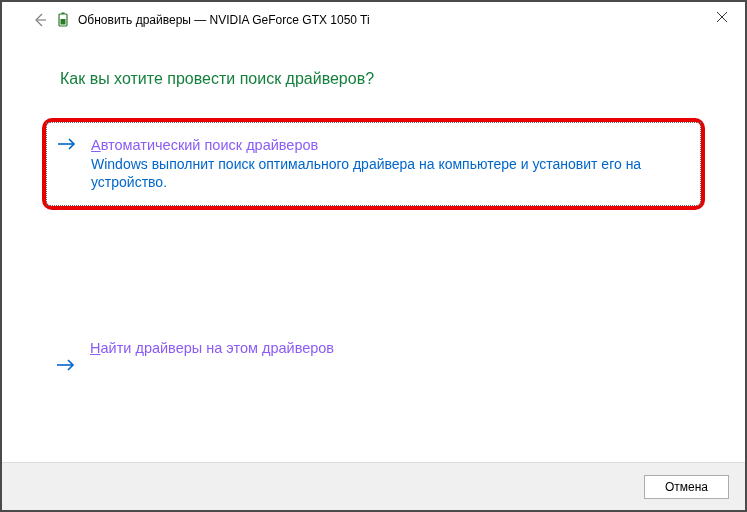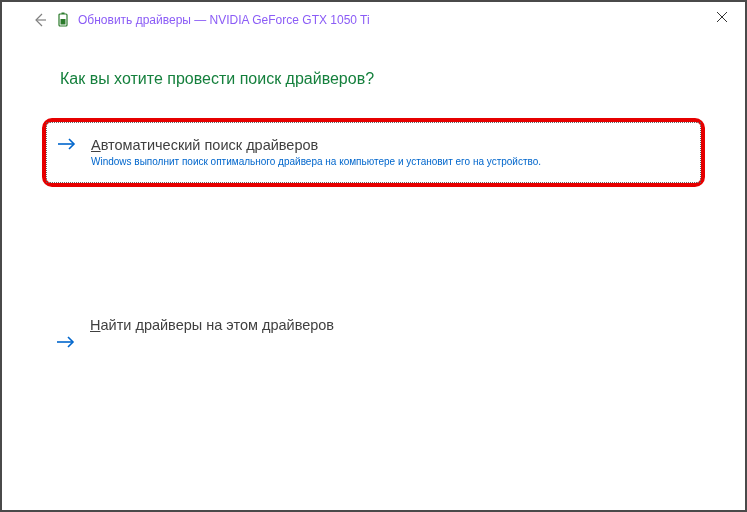--- a/index.html
+++ b/index.html
@@ -39,21 +39,21 @@
     }
     .battery-icon {
       width: 14px;
       height: 14px;
       margin-right: 6px;
       display: flex;
       align-items: center;
     }
     .title-text {
       font-size: 12px;
-      color: #8b5cf6;
+      color: #000000;
     }
     .close-btn {
       position: absolute;
       right: 0;
       top: 0;
       width: 46px;
       height: 30px;
       display: flex;
       align-items: center;
       justify-content: center;
@@ -83,31 +83,31 @@
       position: absolute;
       left: 14px;
       top: 17px;
       color: #0066cc;
     }
     .option-highlighted-inner .option-arrow {
       left: 10px;
       top: 13px;
     }
     .option-title {
-      color: #404040;
+      color: #8b5cf6;
       font-size: 14.5px;
       font-weight: 400;
       margin-bottom: 2px;
     }
     .option-title .underline-first {
       text-decoration: underline;
     }
     .option-desc {
       color: #0066cc;
-      font-size: 10px;
+      font-size: 14px;
       line-height: 1.3;
     }
     .option2 {
       margin-top: 130px;
       padding-left: 48px;
       position: relative;
     }
     .footer {
       position: absolute;
       bottom: 0;
@@ -177,13 +177,16 @@
       <span class="option-arrow">
         <svg width="20" height="16" viewBox="0 0 20 16">
             <line x1="1" y1="8" x2="17" y2="8" stroke="#0066cc" stroke-width="1.6"></line>
             <path d="M12 3 L17 8 L12 13" stroke="#0066cc" stroke-width="1.6" fill="none"></path>
           </svg>
       </span>
       <div class="option-title"><span class="underline-first">Н</span><span>айти драйверы на этом драйверов</span></div>
     </div>
   </div>
 
+  <div class="footer">
+    <button class="cancel-btn">Отмена</button>
+  </div>
 </div>
 
 </body></html>

